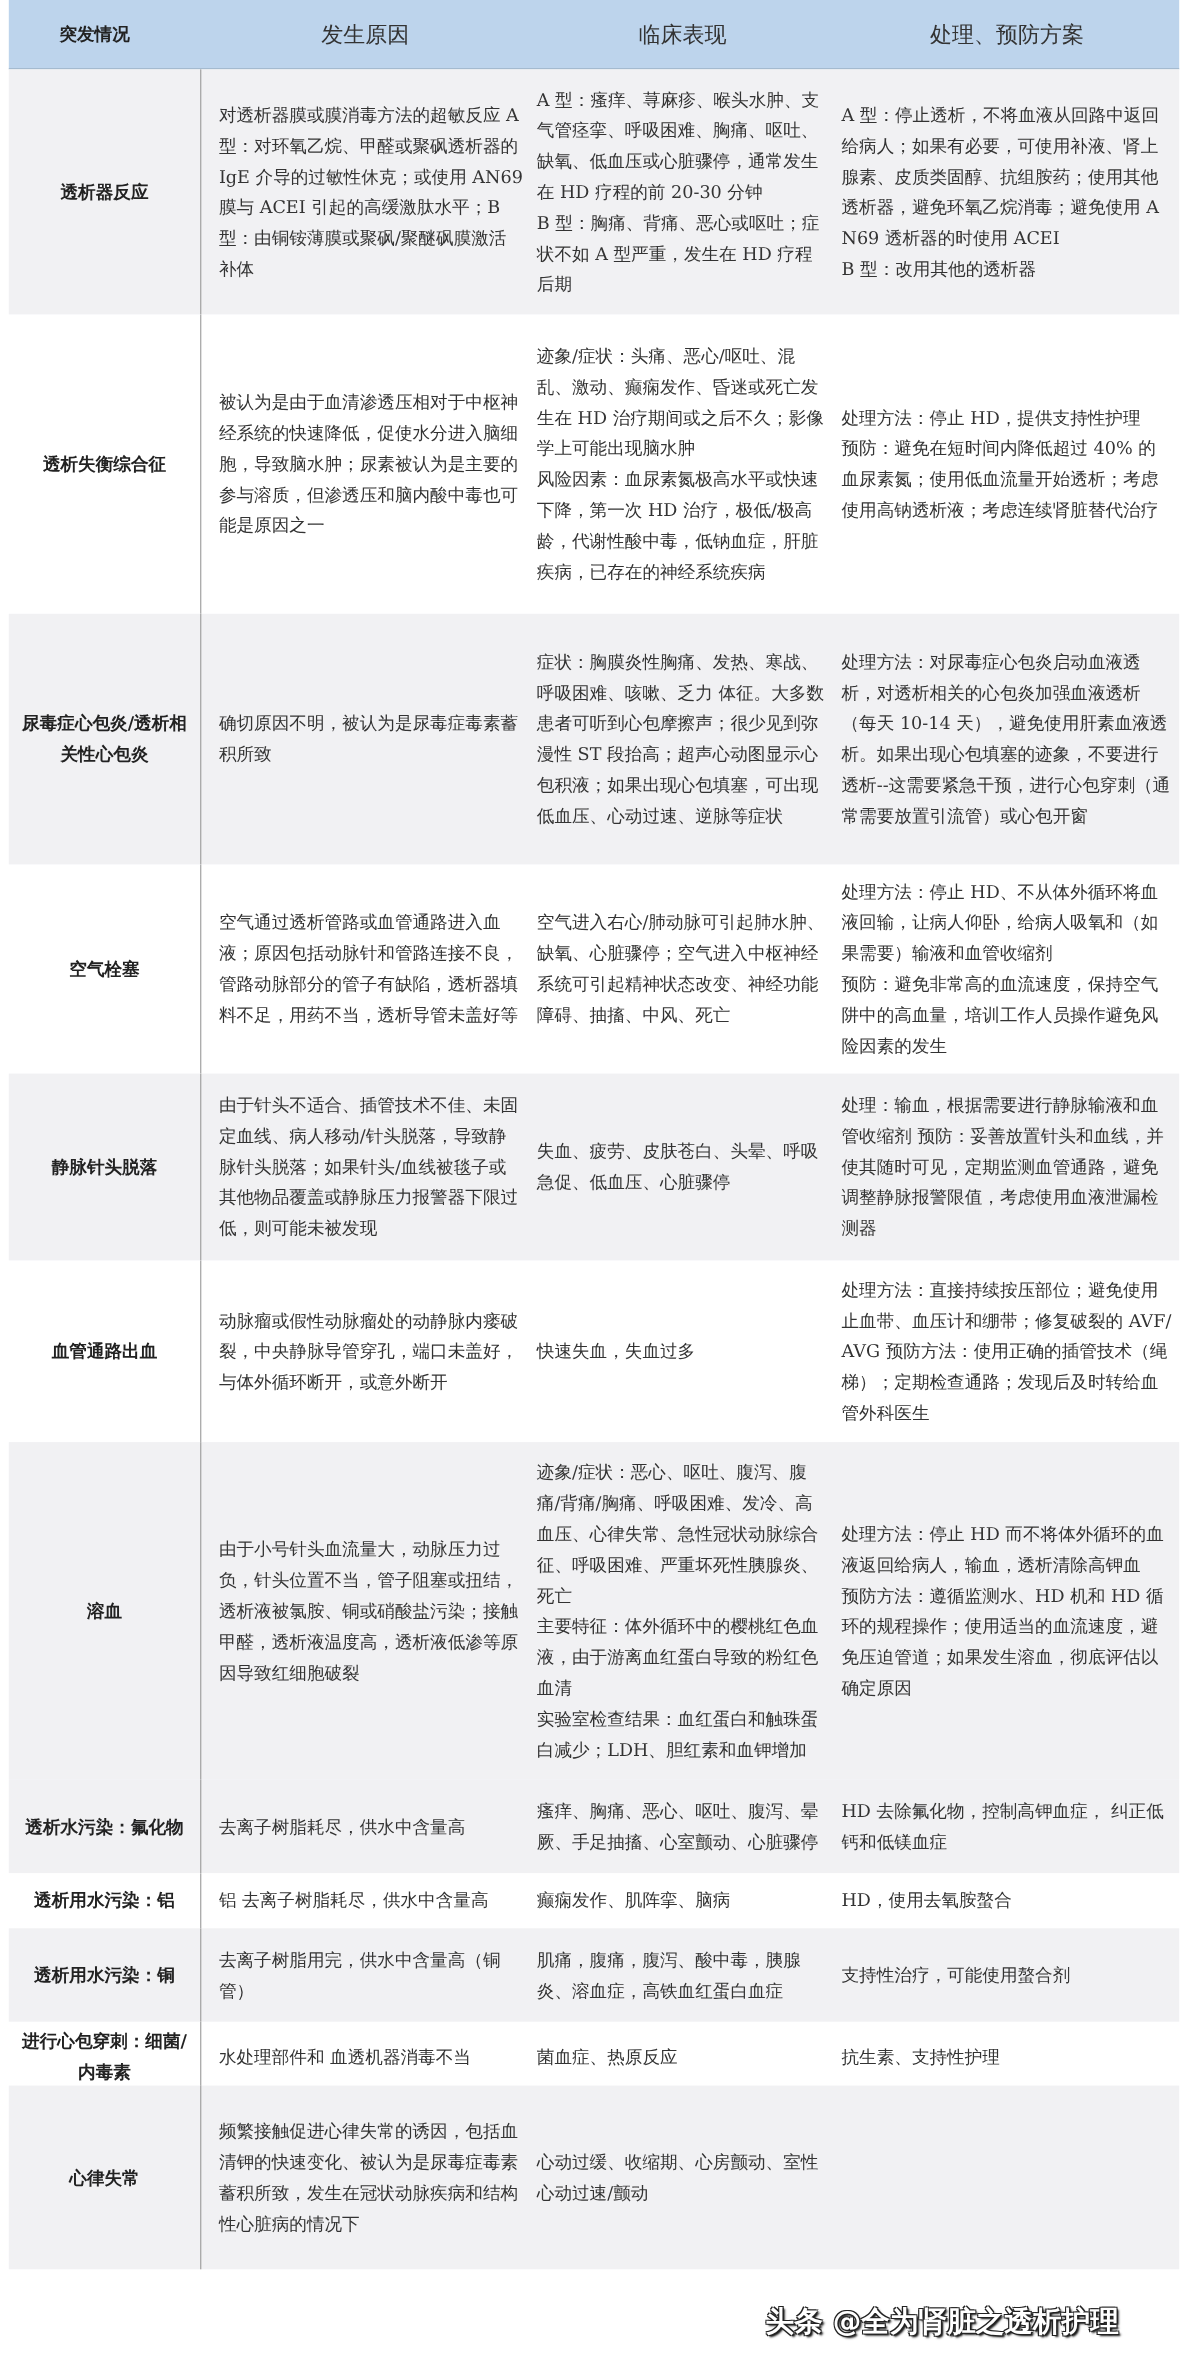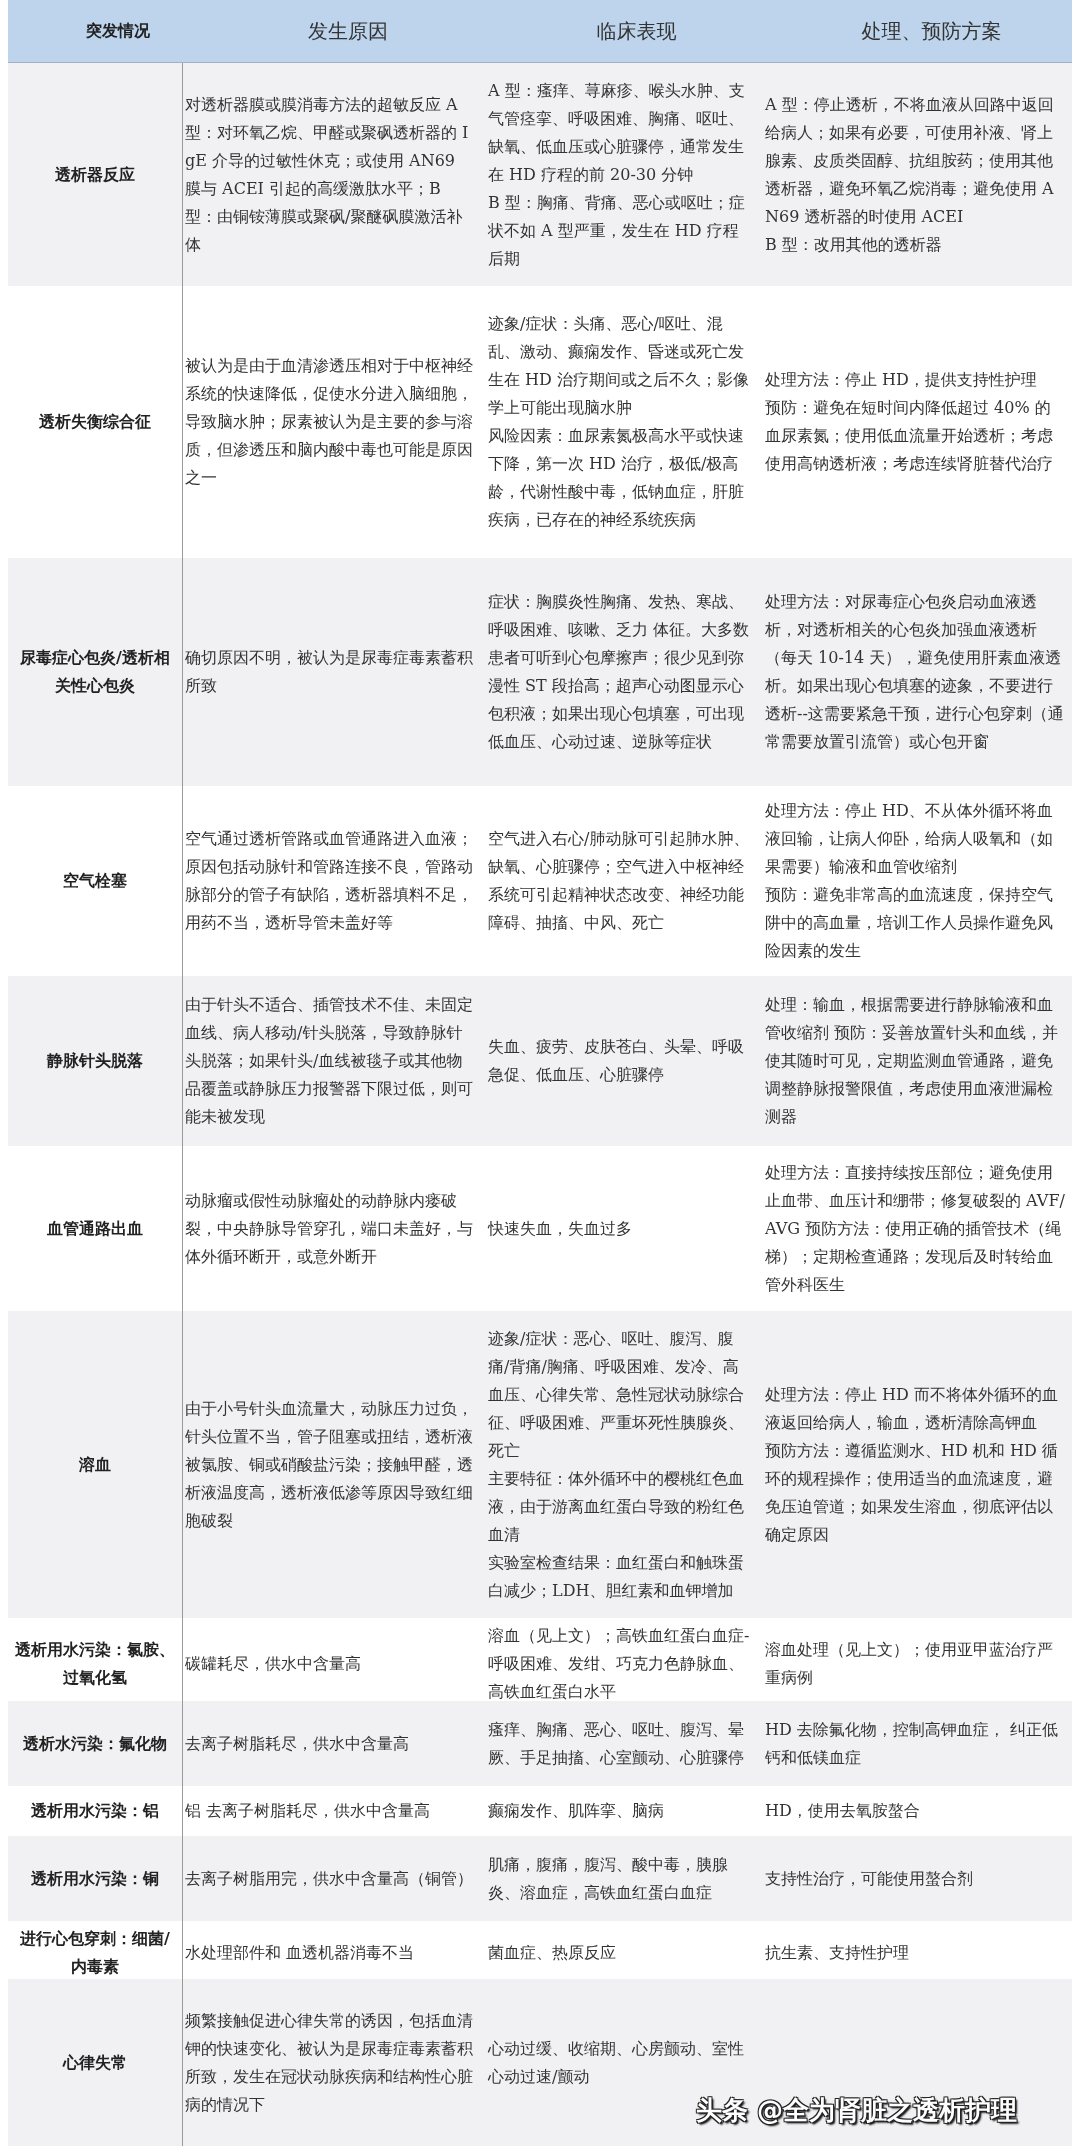--- a/index.html
+++ b/index.html
@@ -4,27 +4,27 @@
 <style>
   html, body { margin: 0; padding: 0; background: #ffffff; }
   body { width: 1080px; height: 2150px; position: relative; overflow: hidden;
          font-family: "DejaVu Serif", "Liberation Serif", serif; color: #333333; }
   .table { position: absolute; left: 8px; top: 0; width: 1064px; }
   .row { display: grid; grid-template-columns: 174px 300px 277px 313px; position: relative; }
   .row.gray { background: #f1f1f3; }
   .row.white { background: #ffffff; }
   .header { background: #bdd4ec; height: 62px; border-bottom: 1px solid #9fb3c8; }
   .header .cell { display: flex; align-items: center; justify-content: center;
-                  font-size: 20px; color: #333; margin-left: 32px; }
+                  font-size: 20px; color: #333; }
   .header .cell.c1 { justify-content: flex-start; padding-left: 46px; }
   .cell { box-sizing: border-box; padding: 4px 6px; font-size: 16px; line-height: 28px;
           display: flex; align-items: center; white-space: pre-line; word-break: break-all; }
   .cell.c1 { justify-content: center; text-align: center; font-weight: bold; color: #222;
              font-family: "DejaVu Sans", "Liberation Sans", sans-serif; font-size: 16px; }
-  .cell.c2 { border-left: 1px solid #9a9a9a; padding-left: 2px; }
+  .cell.c2 { border-left: 1px solid #9a9a9a; padding-left: 16px; }
   .watermark { position: absolute; left: 696px; top: 2093px; font-size: 26px; font-weight: bold;
                color: #ffffff; letter-spacing: 0px;
                text-shadow: 1px 1px 0 #222, -1px -1px 0 #222, 1px -1px 0 #222, -1px 1px 0 #222, 2px 2px 2px #000;
                font-family: "DejaVu Sans", "Liberation Sans", sans-serif; }
 </style>
 </head>
 <body>
 
 <div class="table">
   <div class="row header">
@@ -84,26 +84,20 @@
   <div class="row gray" style="height:307px">
     <div class="cell c1">溶血</div>
     <div class="cell c2">由于小号针头血流量大，动脉压力过负，针头位置不当，管子阻塞或扭结，透析液被氯胺、铜或硝酸盐污染；接触甲醛，透析液温度高，透析液低渗等原因导致红细胞破裂</div>
     <div class="cell">迹象/症状：恶心、呕吐、腹泻、腹痛/背痛/胸痛、呼吸困难、发冷、高血压、心律失常、急性冠状动脉综合征、呼吸困难、严重坏死性胰腺炎、死亡
 主要特征：体外循环中的樱桃红色血液，由于游离血红蛋白导致的粉红色血清
 实验室检查结果：血红蛋白和触珠蛋白减少；LDH、胆红素和血钾增加</div>
     <div class="cell">处理方法：停止 HD 而不将体外循环的血液返回给病人，输血，透析清除高钾血
 预防方法：遵循监测水、HD 机和 HD 循环的规程操作；使用适当的血流速度，避免压迫管道；如果发生溶血，彻底评估以确定原因</div>
   </div>
 
-  <div class="row white" style="height:83px">
-    <div class="cell c1">透析用水污染：氯胺、过氧化氢</div>
-    <div class="cell c2">碳罐耗尽，供水中含量高</div>
-    <div class="cell">溶血（见上文）；高铁血红蛋白血症-呼吸困难、发绀、巧克力色静脉血、高铁血红蛋白水平</div>
-    <div class="cell">溶血处理（见上文）；使用亚甲蓝治疗严重病例</div>
-  </div>
 
   <div class="row gray" style="height:85px">
     <div class="cell c1">透析水污染：氟化物</div>
     <div class="cell c2">去离子树脂耗尽，供水中含量高</div>
     <div class="cell">瘙痒、胸痛、恶心、呕吐、腹泻、晕厥、手足抽搐、心室颤动、心脏骤停</div>
     <div class="cell">HD 去除氟化物，控制高钾血症， 纠正低钙和低镁血症</div>
   </div>
 
   <div class="row white" style="height:50px">
     <div class="cell c1">透析用水污染：铝</div>

